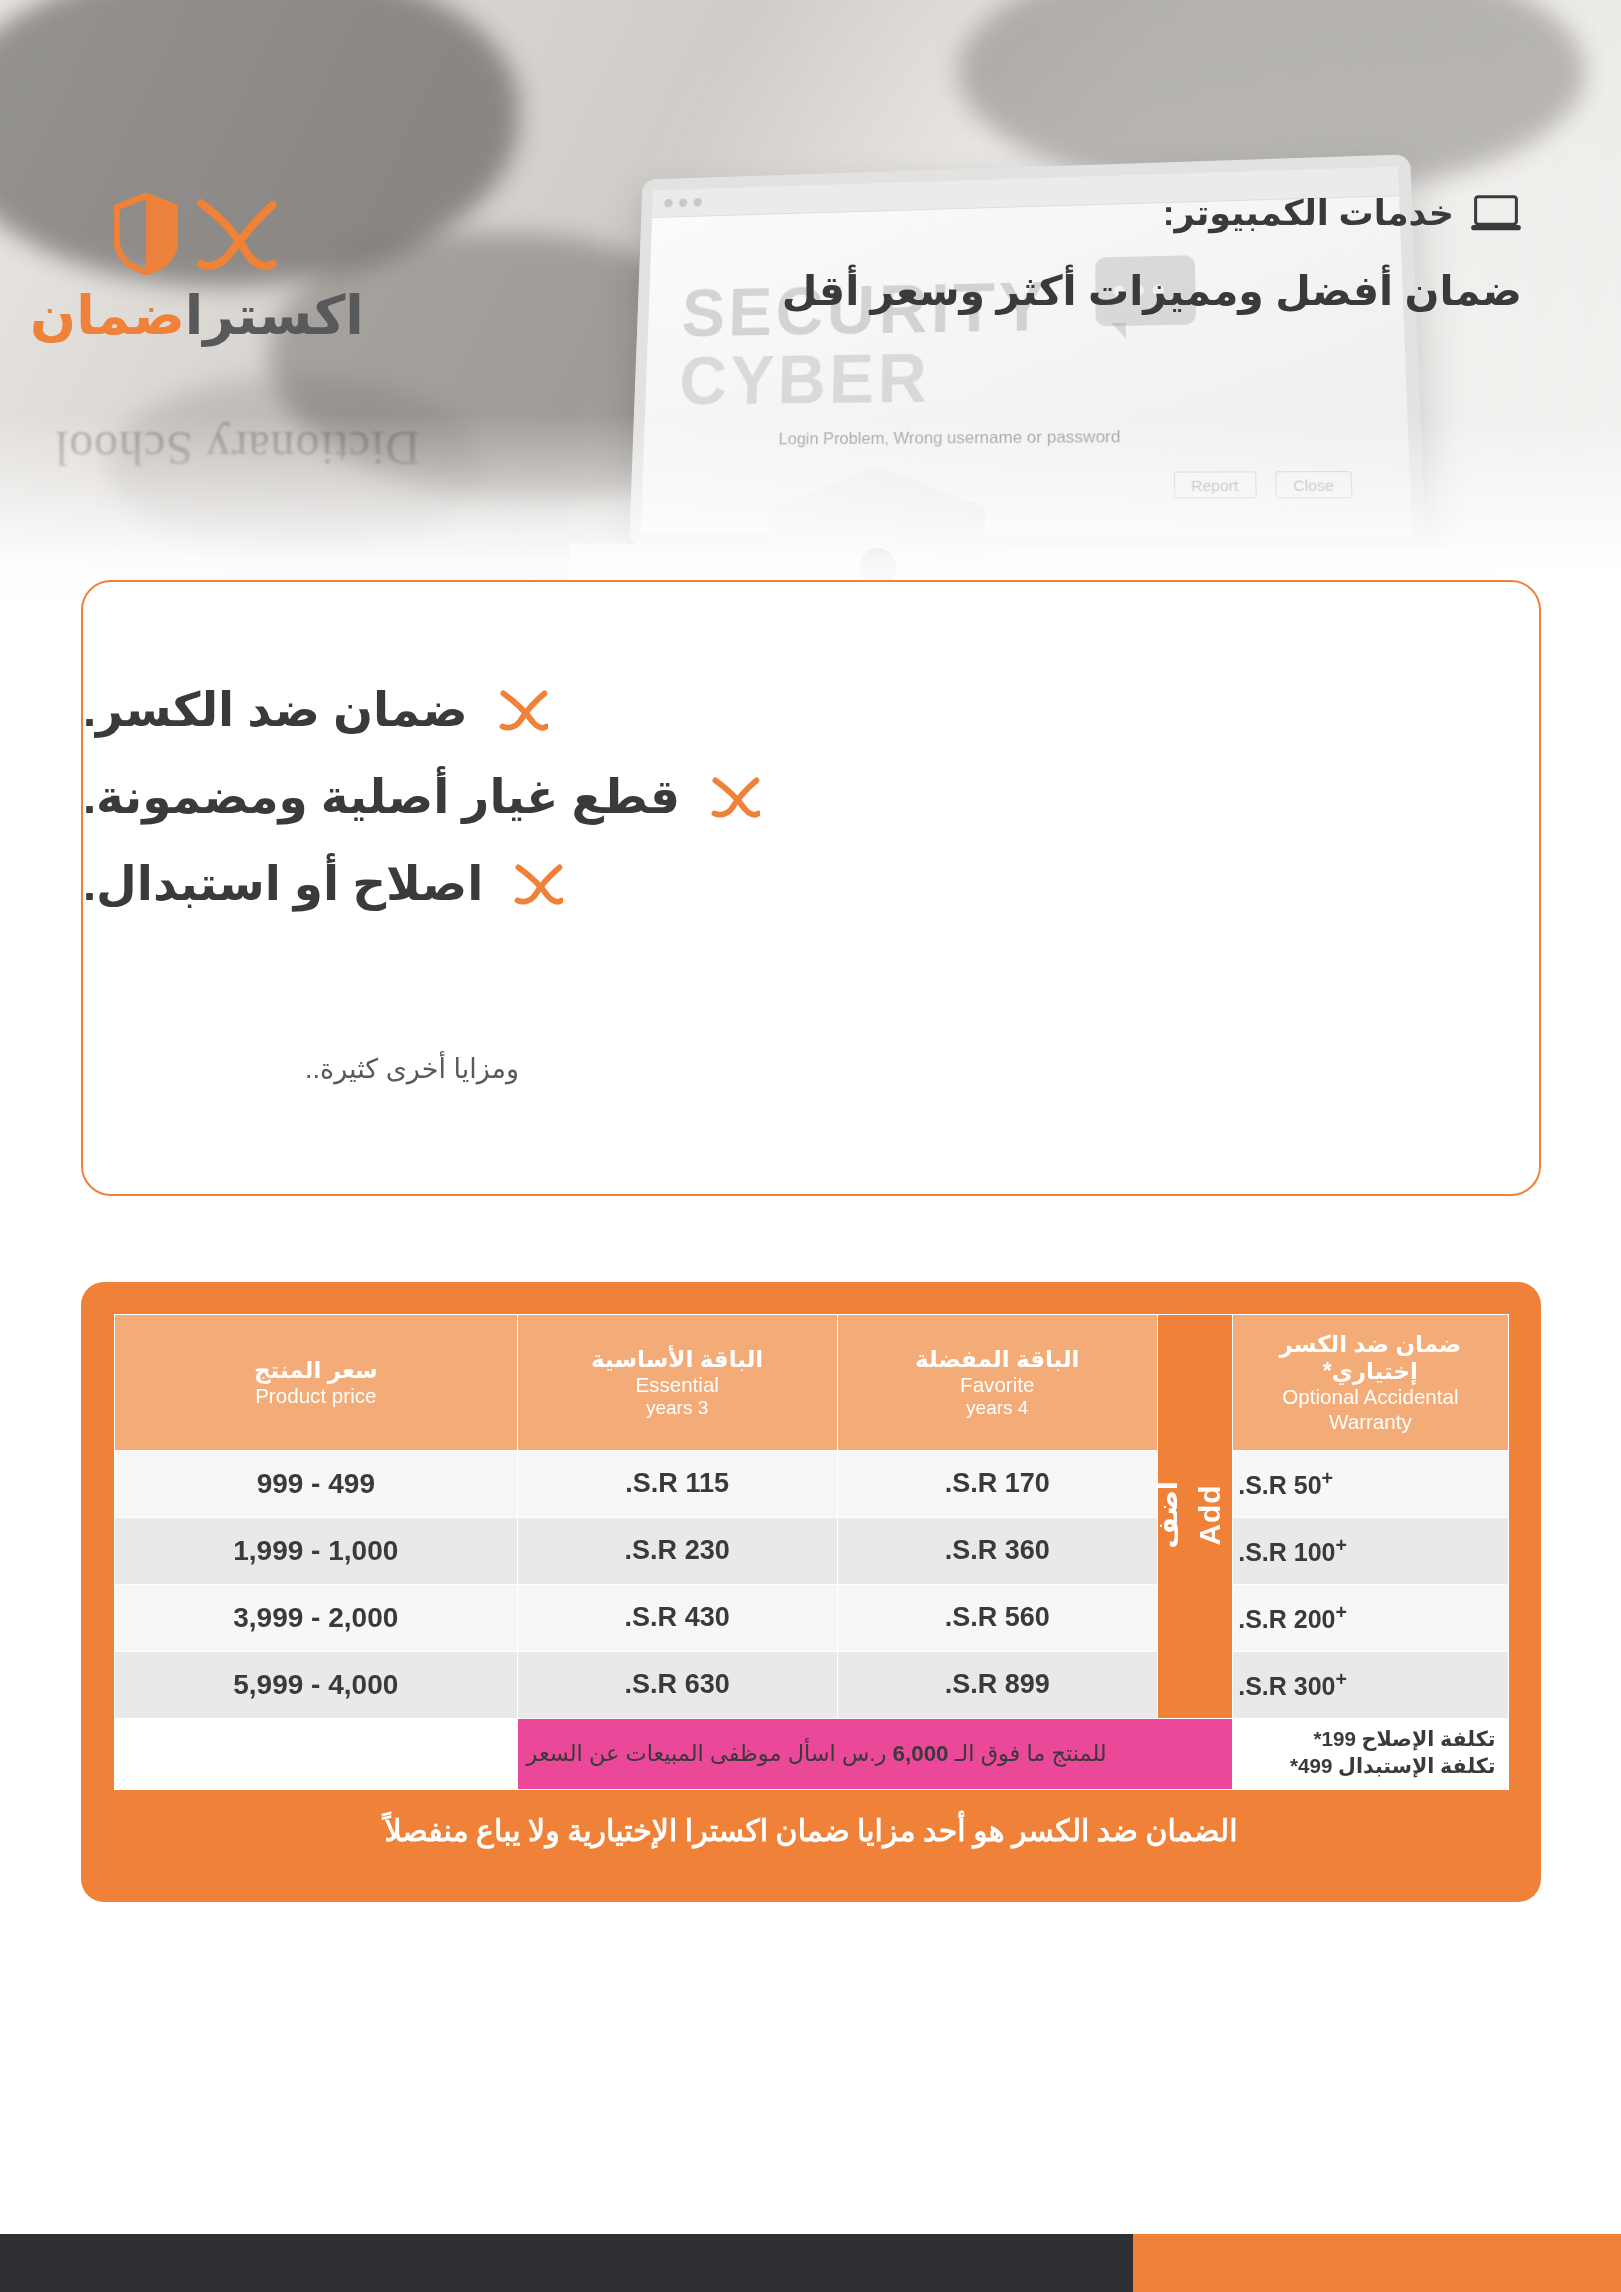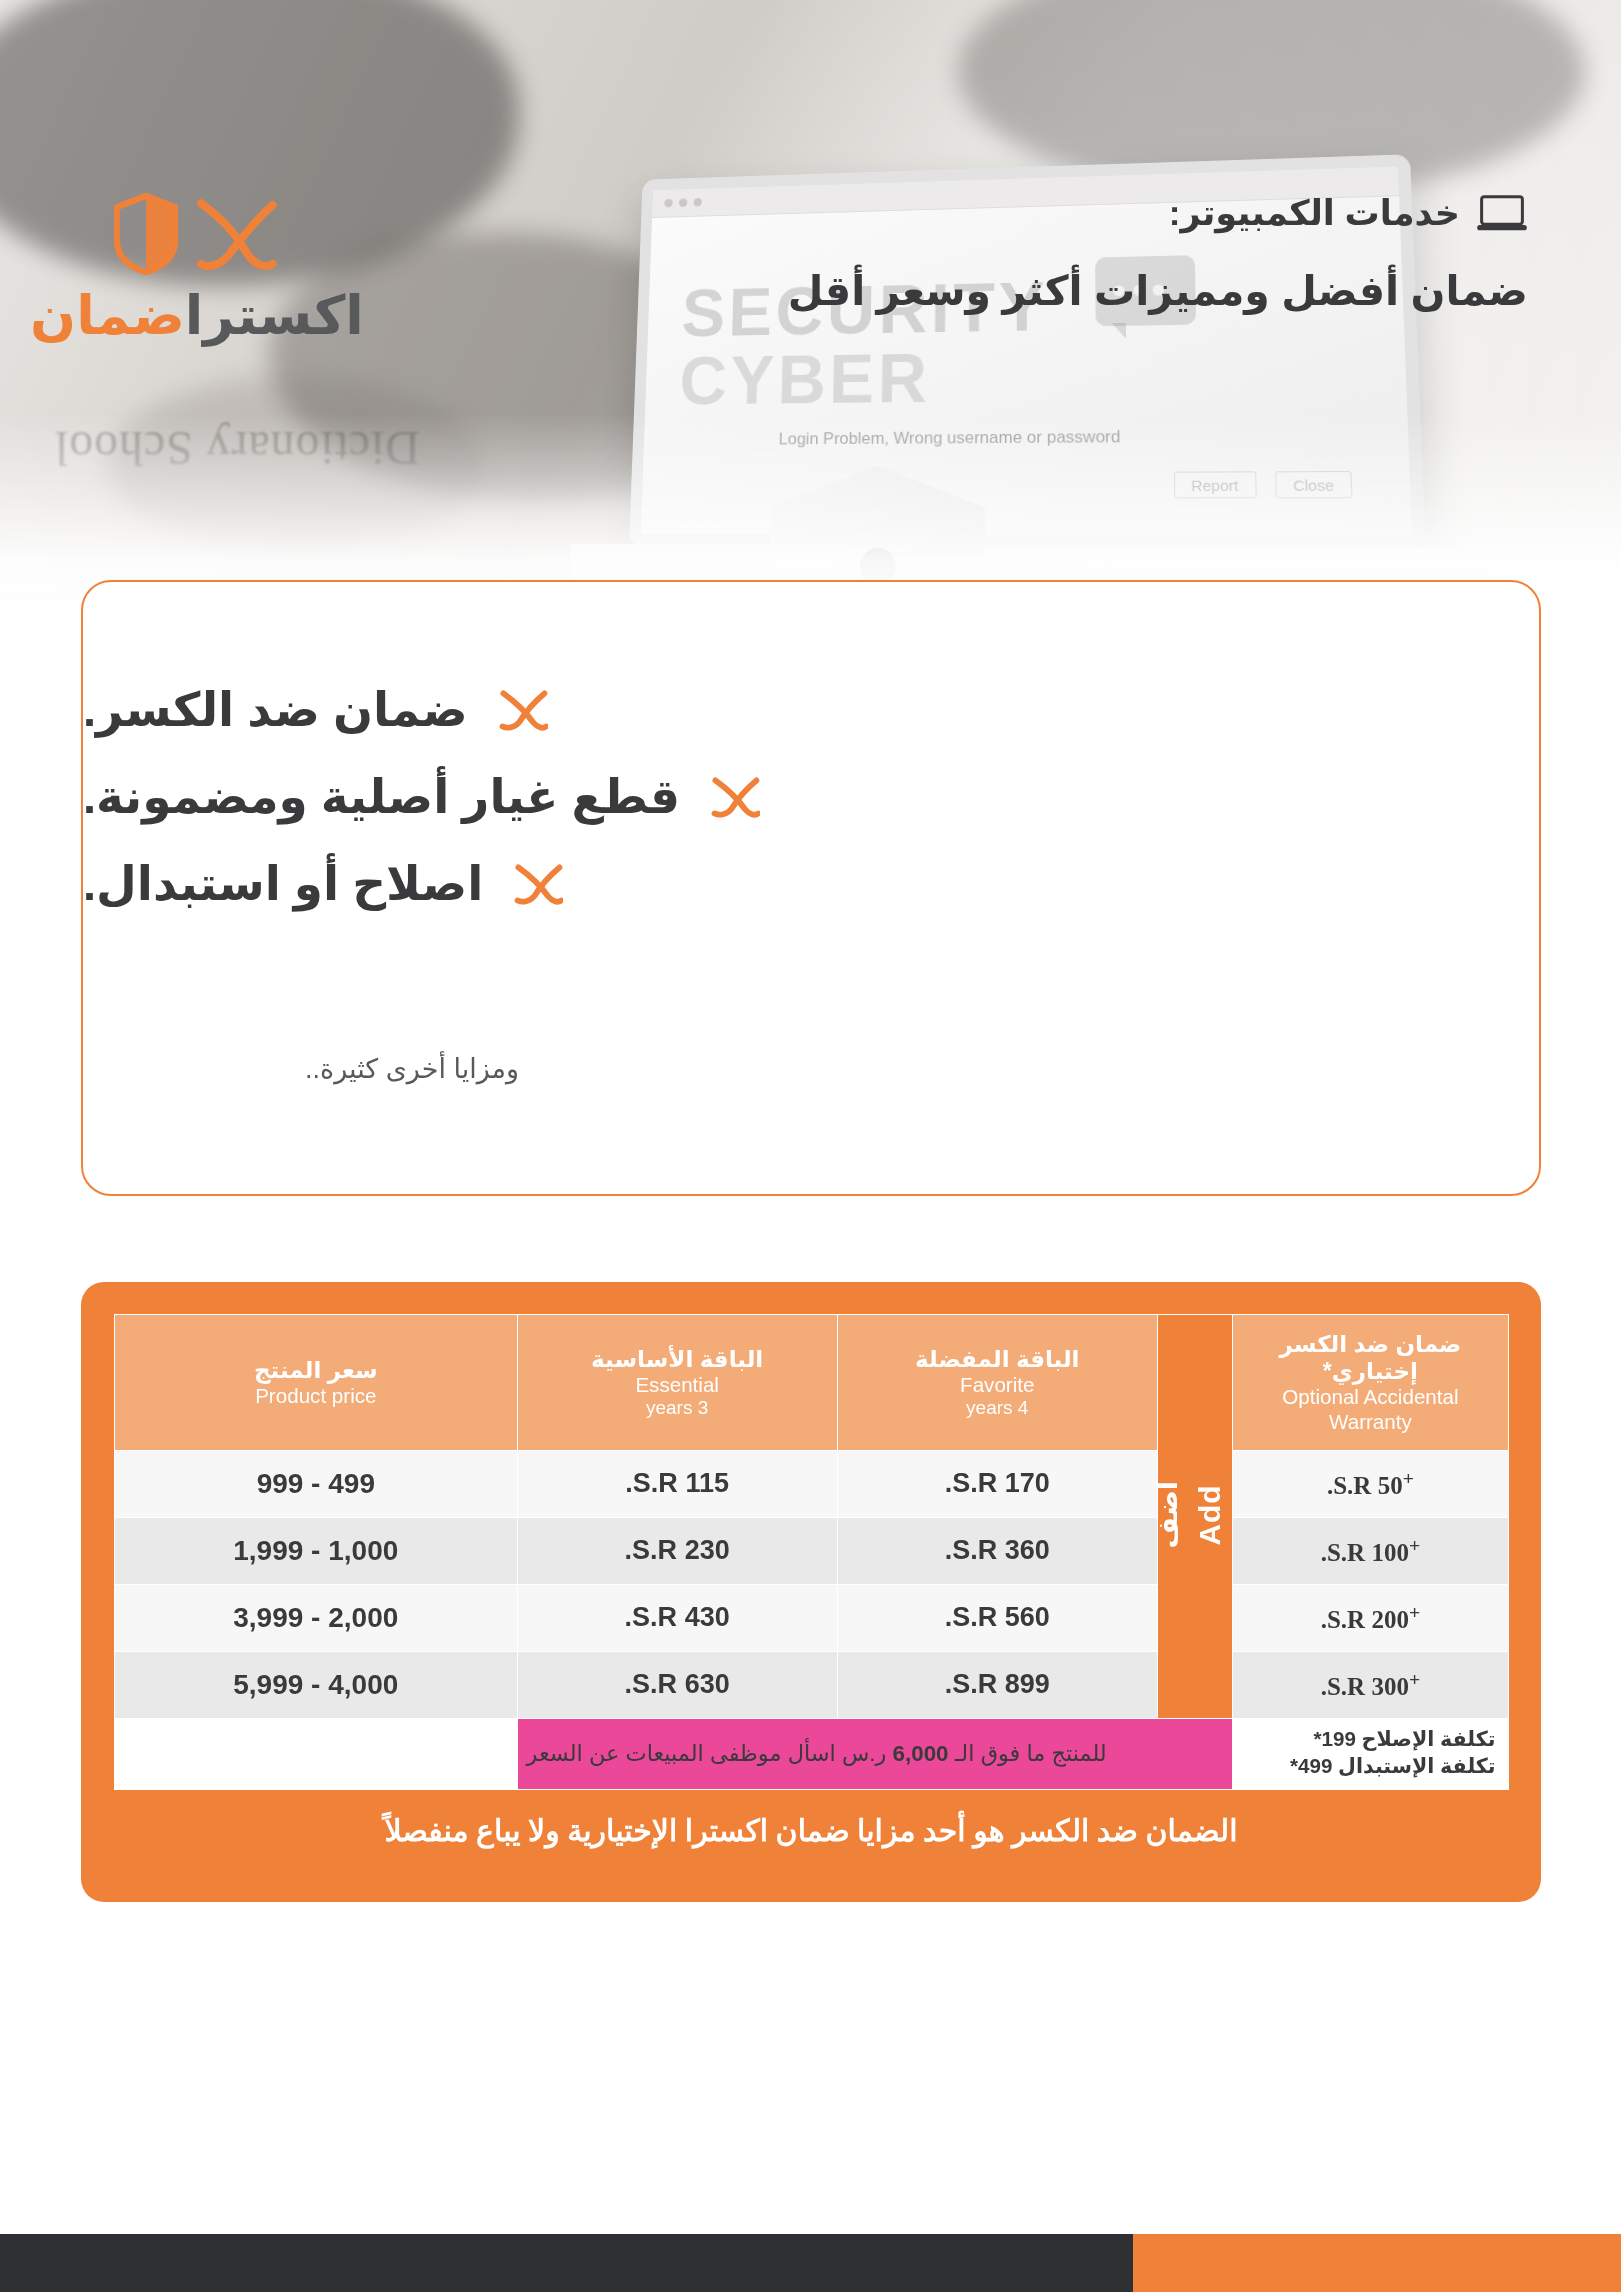--- a/index.html
+++ b/index.html
@@ -137,21 +137,21 @@
   }
   .brand-marks { display: flex; justify-content: center; align-items: center; gap: 12.5px; margin-bottom: 12.5px; }
   .brand-x { width: 90px; height: 77px; }
   .brand-shield { width: 64px; height: 82px; }
   .brand-name { font-size: 54px; font-weight: bold; line-height: 1; }
   .brand-name .w1 { color: #ef8139; }
   .brand-name .w2 { color: #58595b; }
 
   
   .head-block {
-    position: absolute; right: 93px; top: 193px; width: 976px;
+    position: absolute; right: 99px; top: 193px; width: 976px;
     text-align: left; direction: rtl;
   }
   .head-line1 {
     display: flex; align-items: center; justify-content: flex-start;
     gap: 16px; font-size: 35px; font-weight: bold; color: #3a3a3c;
     direction: rtl;
   }
   .head-line2 {
     margin-top: 34px;
     font-size: 41px; font-weight: bold; color: #3a3a3c; text-align: right;
@@ -223,22 +223,22 @@
   }
   .add-inner {
     writing-mode: vertical-rl; text-orientation: mixed;
     transform: rotate(180deg);
     display: inline-block; line-height: 1.45;
   }
   .add-ar { font-size: 27px; }
   .add-en { font-size: 30px; letter-spacing: 0.9px; }
 
   .opt-cell {
-    text-align: center; font-size: 25px; font-weight: bold; color: #3a3a3c;
-    padding: 14.3px 5.4px; background: #f7f7f7; position: relative; font-family: Liberation Serif, serif;
+    text-align: left; font-size: 25px; font-weight: bold; color: #3a3a3c;
+    padding: 14.3px 5.4px; background: #f7f7f7; position: relative;
   }
   .opt-cell.alt { background: #e9e9e9; }
   .opt-cell sup { font-size: 19.7px; vertical-align: super; }
 
   .opt-notes {
     background: #ffffff; text-align: right; padding: 7.2px 12.5px 9px 12.5px;
     line-height: 1.3;
   }
   .opt-note { font-size: 20.6px; color: #3a3a3c; font-weight: bold; display: block; }
 

